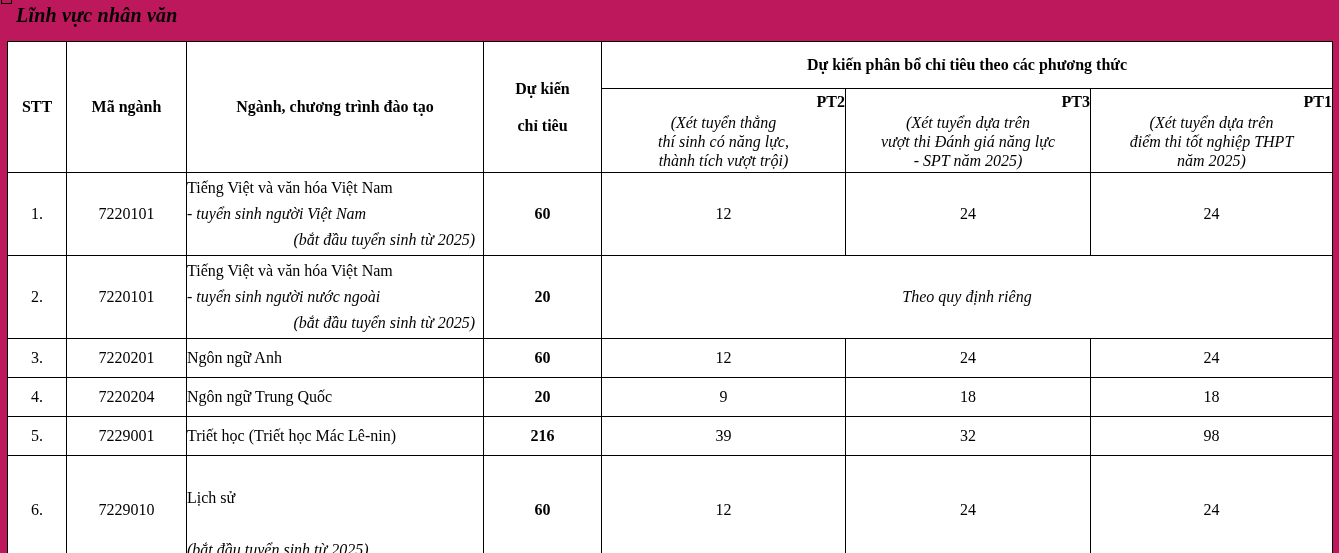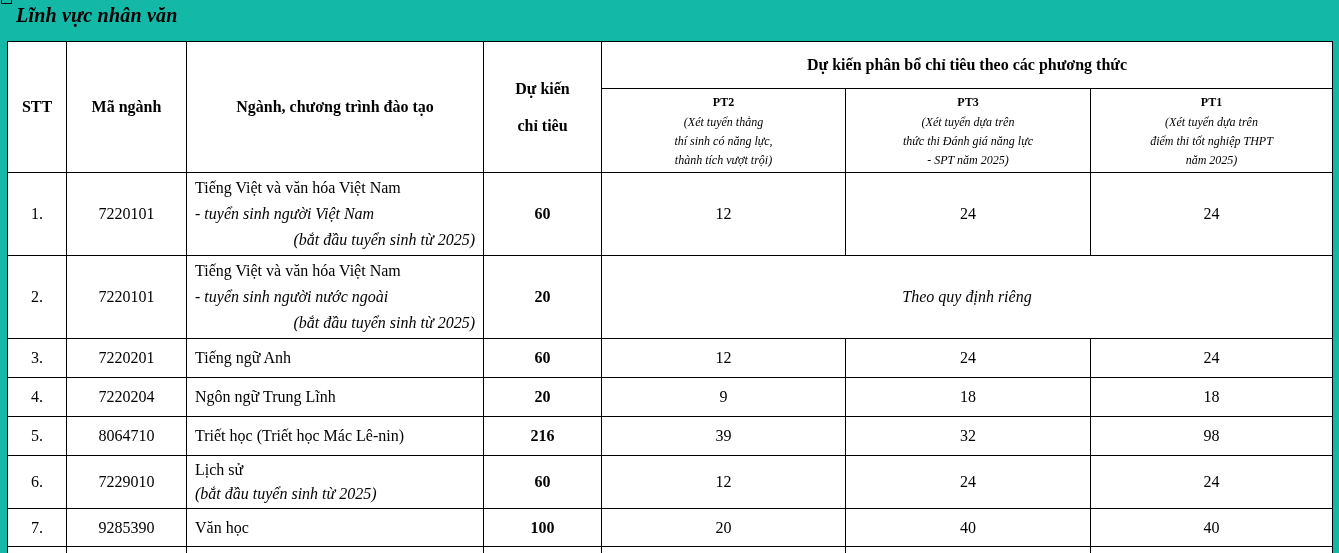--- a/index.html
+++ b/index.html
@@ -1,18 +1,18 @@
 <!DOCTYPE html>
 <html><head>
 <meta charset="utf-8">
 <style>
   * { box-sizing: border-box; }
   html, body { margin: 0; padding: 0; background: #ffffff; }
   body { font-family: "Liberation Serif", serif; color: #000; }
-  .page { position: relative; width: 1339px; height: 553px; overflow: hidden; background: #14b8a6; }
+  .page { position: relative; width: 1339px; height: 553px; overflow: hidden; background: #be185d; }
 
   .doc-title {
     position: absolute; left: 16px; top: 4px;
     font-size: 20px; font-weight: bold; font-style: italic;
     letter-spacing: 0.2px; white-space: nowrap;
   }
 
   
   .stub {
     position: absolute; left: 1px; top: 0; width: 11px; height: 4px;
@@ -34,26 +34,26 @@
   tr.hr1 th { height: 47px; }
   tr.hr2 th { height: 84px; }
   tr.h83 td { height: 83px; }
   tr.h39 td { height: 39px; }
   tr.h52 td { height: 52px; }
   tr.h38 td { height: 38px; }
   tr.partial td { height: 20px; }
 
   .quota-head-line { line-height: 37px; }
 
-  .pt-name { font-size: 12px; font-weight: bold; line-height: 22px; }
-  .pt-desc { font-size: 12px; font-weight: normal; font-style: italic; line-height: 19px; }
-
-  td.name-cell { text-align: left; padding: 2px 8px 2px 8px; }
+  .pt-name { font-size: 16px; font-weight: bold; line-height: 22px; text-align: right; }
+  .pt-desc { font-size: 16px; font-weight: normal; font-style: italic; line-height: 19px; }
+
+  td.name-cell { text-align: left; padding: 2px 8px 2px 0; }
   .name-line  { line-height: 26px; }
-  .name-line2 { line-height: 24px; }
+  .name-line2 { line-height: 24px; margin-top: 28px; }
   .name-main { font-style: normal; }
   .name-sub  { font-style: italic; }
   .name-note-right { font-style: italic; text-align: right; }
   .name-note-left  { font-style: italic; text-align: left; }
 
   td.quota-cell { font-weight: bold; }
   td.merged-note { font-style: italic; }
 </style>
 </head>
 <body>
@@ -88,21 +88,21 @@
       <tr class="hr2">
         <th>
           <div class="pt-name">PT2</div>
           <div class="pt-desc">(Xét tuyển thẳng</div>
           <div class="pt-desc">thí sinh có năng lực,</div>
           <div class="pt-desc">thành tích vượt trội)</div>
         </th>
         <th>
           <div class="pt-name">PT3</div>
           <div class="pt-desc">(Xét tuyển dựa trên</div>
-          <div class="pt-desc">thức thi Đánh giá năng lực</div>
+          <div class="pt-desc">vượt thi Đánh giá năng lực</div>
           <div class="pt-desc">- SPT năm 2025)</div>
         </th>
         <th>
           <div class="pt-name">PT1</div>
           <div class="pt-desc">(Xét tuyển dựa trên</div>
           <div class="pt-desc">điểm thi tốt nghiệp THPT</div>
           <div class="pt-desc">năm 2025)</div>
         </th>
       </tr>
     </thead>
@@ -131,43 +131,43 @@
           <div class="name-line name-note-right">(bắt đầu tuyển sinh từ 2025)</div>
         </td>
         <td class="quota-cell">20</td>
         <td colspan="3" class="merged-note">Theo quy định riêng</td>
       </tr>
 
       <tr class="h39">
         <td>3.</td>
         <td>7220201</td>
         <td class="name-cell">
-          <div class="name-main">Tiếng ngữ Anh</div>
+          <div class="name-main">Ngôn ngữ Anh</div>
         </td>
         <td class="quota-cell">60</td>
         <td>12</td>
         <td>24</td>
         <td>24</td>
       </tr>
 
       <tr class="h39">
         <td>4.</td>
         <td>7220204</td>
         <td class="name-cell">
-          <div class="name-main">Ngôn ngữ Trung Lĩnh</div>
+          <div class="name-main">Ngôn ngữ Trung Quốc</div>
         </td>
         <td class="quota-cell">20</td>
         <td>9</td>
         <td>18</td>
         <td>18</td>
       </tr>
 
       <tr class="h39">
         <td>5.</td>
-        <td>8064710</td>
+        <td>7229001</td>
         <td class="name-cell">
           <div class="name-main">Triết học (Triết học Mác Lê-nin)</div>
         </td>
         <td class="quota-cell">216</td>
         <td>39</td>
         <td>32</td>
         <td>98</td>
       </tr>
 
       <tr class="h52">

